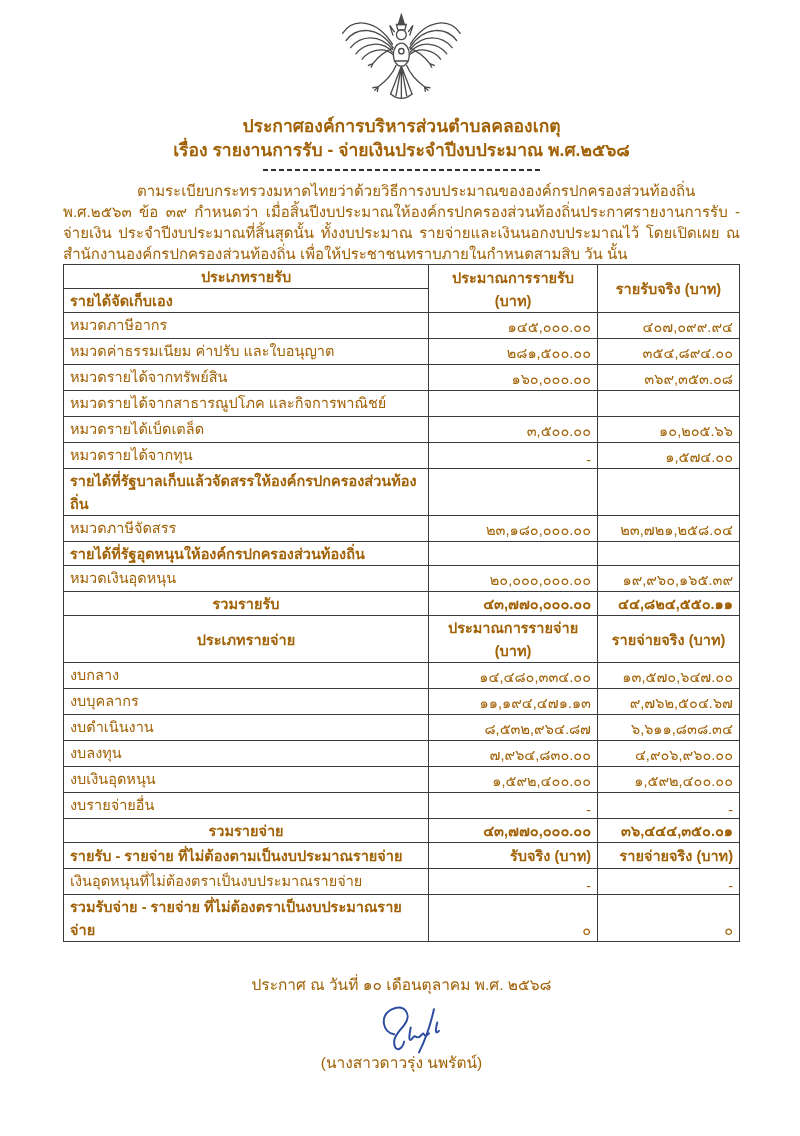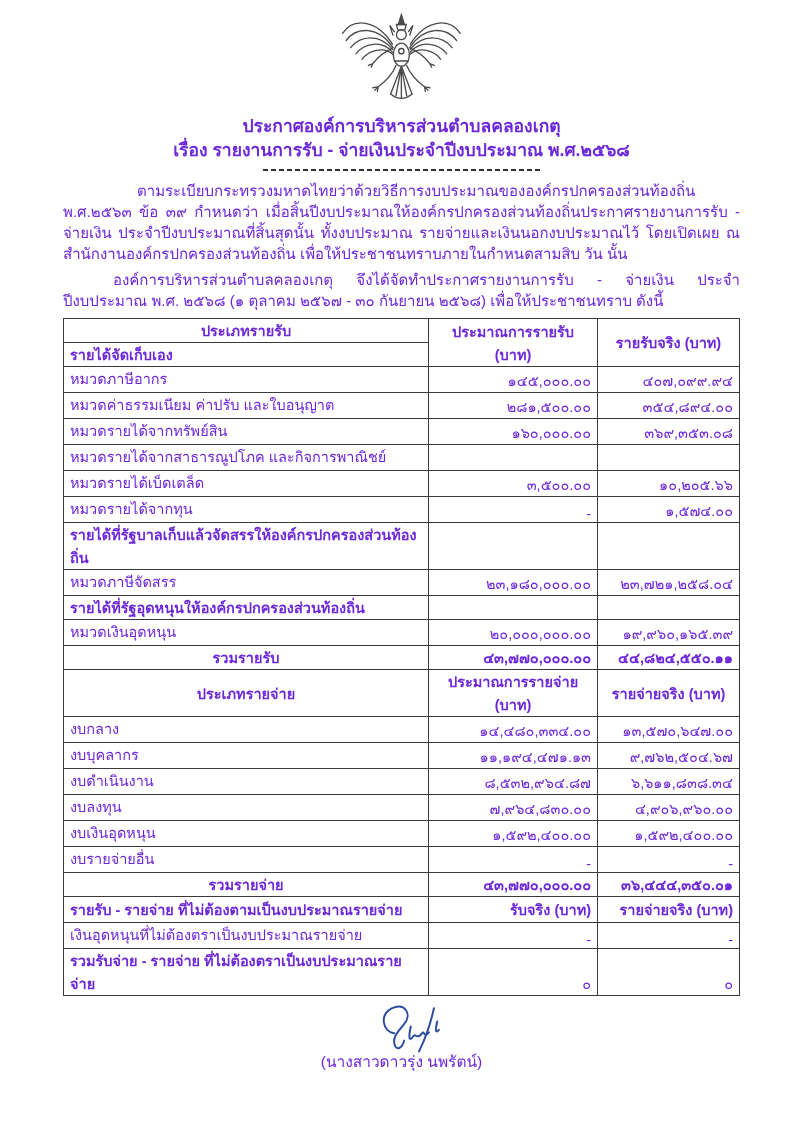--- a/index.html
+++ b/index.html
@@ -1,20 +1,20 @@
 <!DOCTYPE html>
 <html lang="th"><head>
 <meta charset="utf-8">
 <style>
   * { margin:0; padding:0; box-sizing:border-box; }
   html,body { background:#e9e9e9; }
   .page {
     width:800px; height:1136px; margin:0 auto; background:#ffffff;
     font-family:"Liberation Sans","DejaVu Sans",sans-serif;
-    color:#6d28d9; overflow:hidden; position:relative;
+    color:#a16207; overflow:hidden; position:relative;
   }
   .content { padding:12px 60px 0 63px; }
 
   .emblem-wrap { text-align:center; height:102px; }
   .emblem-wrap svg { height:98px; width:auto; }
 
   .title { text-align:center; font-weight:700; font-size:17.5px; line-height:24px; }
 
   .divider {
     width:278px; height:2px; margin:7px auto 9px;
@@ -90,21 +90,20 @@
           <path d="M58 92 Q70 102 82 92"></path>
         </g>
       </svg>
     </div>
 
     <div class="title">ประกาศองค์การบริหารส่วนตำบลคลองเกตุ</div>
     <div class="title">เรื่อง  รายงานการรับ - จ่ายเงินประจำปีงบประมาณ พ.ศ.๒๕๖๘</div>
     <div class="divider"></div>
 
     <p class="para p1">ตามระเบียบกระทรวงมหาดไทยว่าด้วยวิธีการงบประมาณขององค์กรปกครองส่วนท้องถิ่น พ.ศ.๒๕๖๓ ข้อ ๓๙ กำหนดว่า เมื่อสิ้นปีงบประมาณให้องค์กรปกครองส่วนท้องถิ่นประกาศรายงานการรับ - จ่ายเงิน ประจำปีงบประมาณที่สิ้นสุดนั้น ทั้งงบประมาณ รายจ่ายและเงินนอกงบประมาณไว้ โดยเปิดเผย ณ สำนักงานองค์กรปกครองส่วนท้องถิ่น เพื่อให้ประชาชนทราบภายในกำหนดสามสิบ วัน นั้น</p>
-    <p class="para p2">องค์การบริหารส่วนตำบลคลองเกตุ จึงได้จัดทำประกาศรายงานการรับ - จ่ายเงิน ประจำปีงบประมาณ พ.ศ. ๒๕๖๘ (๑ ตุลาคม ๒๕๖๗ - ๓๐ กันยายน ๒๕๖๘) เพื่อให้ประชาชนทราบ ดังนี้</p>
 
     <table class="report">
       <colgroup>
           <col class="w1">
           <col class="w2">
           <col class="w3">
         </colgroup>
       <tbody>
         <tr class="r-h">
           <td>ประเภทรายรับ</td>
@@ -220,20 +219,21 @@
           <td class="num">-</td>
         </tr>
         <tr class="r-last">
           <td class="h3-lbl">รวมรับจ่าย - รายจ่าย ที่ไม่ต้องตราเป็นงบประมาณรายจ่าย</td>
           <td class="num">๐</td>
           <td class="num">๐</td>
         </tr>
       </tbody>
     </table>
 
+    <p class="dateline">ประกาศ ณ วันที่  ๑๐  เดือนตุลาคม พ.ศ. ๒๕๖๘</p>
 
     <div class="sig-block">
       <svg class="sig-svg" viewBox="0 0 120 70">
         <g stroke="#2e4da0" stroke-width="2.4" fill="none" stroke-linecap="round">
           <path d="M34 40 C20 38 16 18 31 10 C47 3 56 17 46 29 C39 38 31 45 35 55 C37 61 44 58 46 49"></path>
           <path d="M54 32 C52 42 51 51 56 45 C61 38 60 49 67 41 C71 35 69 47 76 39"></path>
           <path d="M82 10 C78 28 72 46 64 62"></path>
           <path d="M86 26 C84 34 83 42 88 36"></path>
         </g>
       </svg>

